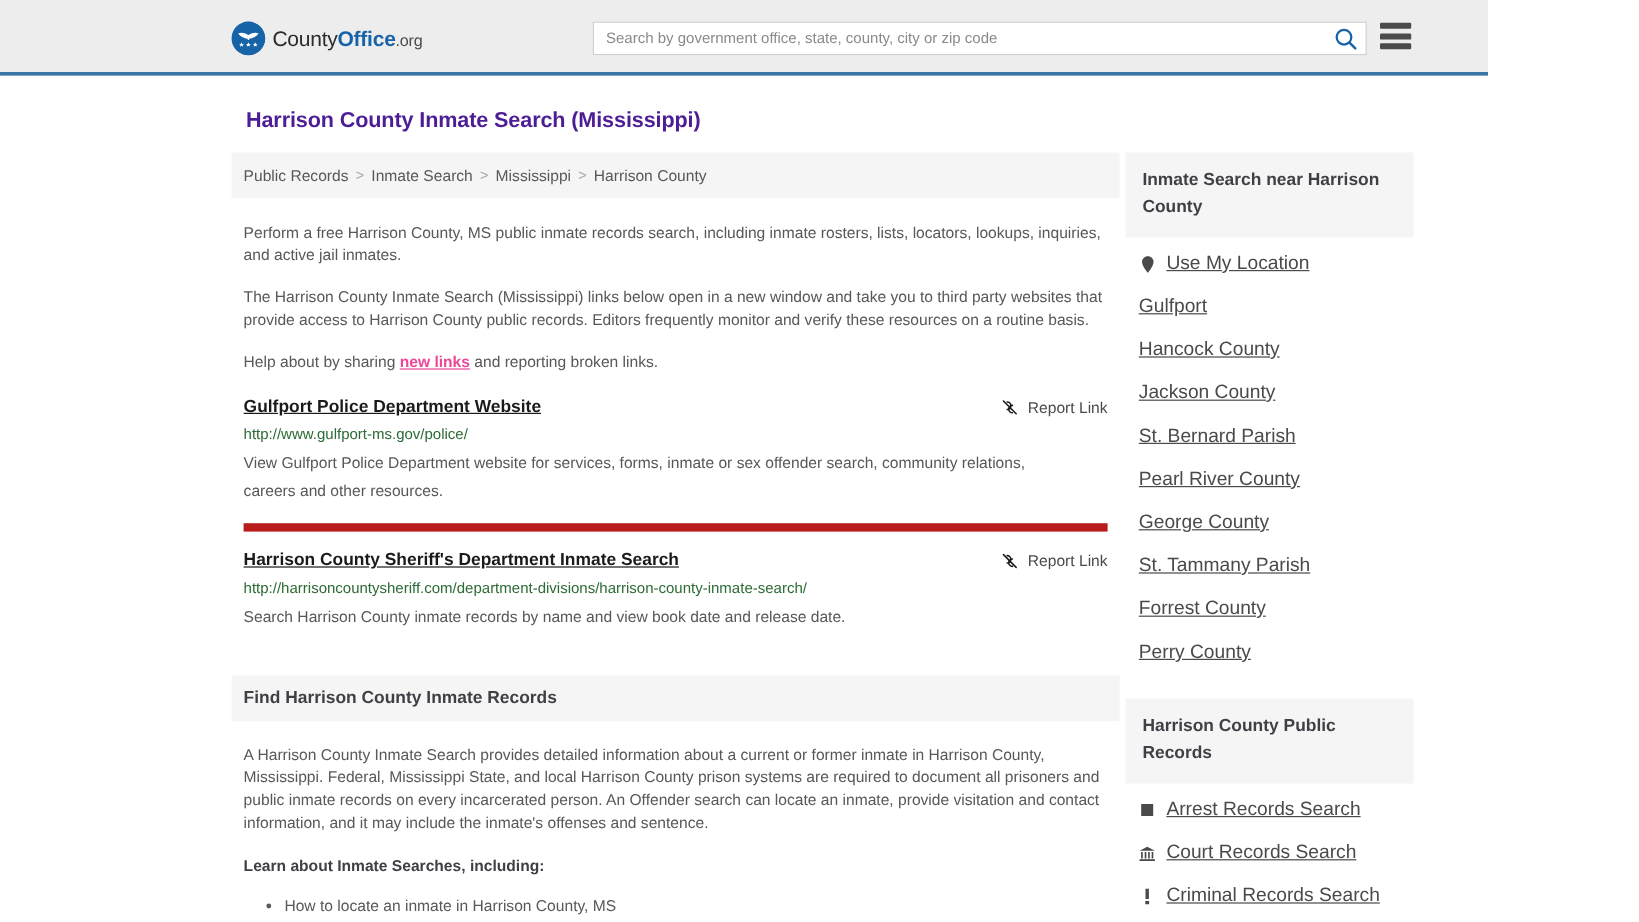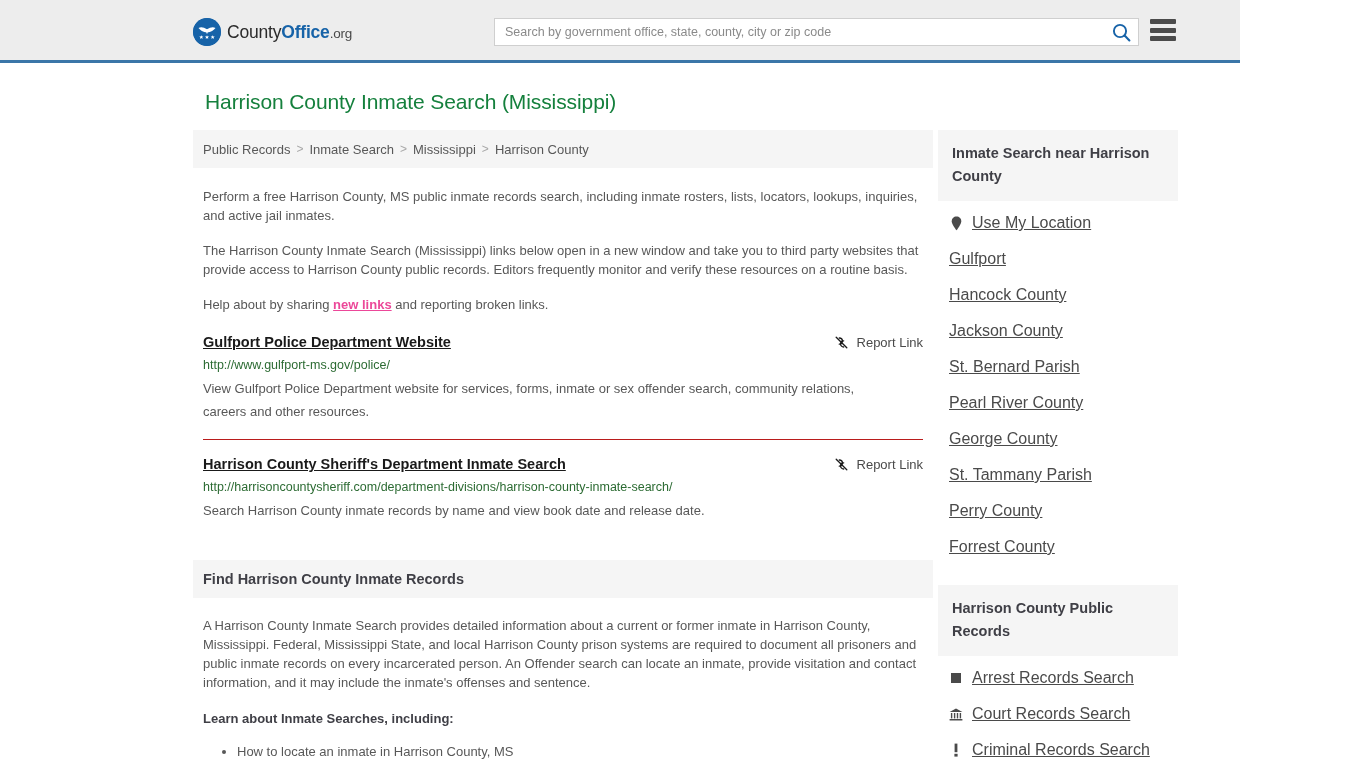--- a/index.html
+++ b/index.html
@@ -83,23 +83,23 @@
     background: #4b4b4b; border-radius: 1px;
   }
 
   
   .page {
     width: 1366px;
     padding: 0 193px;
     position: relative;
   }
   .page-title {
-    font-size: 21px;
-    font-weight: normal;
-    color: #15803d;
+    font-size: 18px;
+    font-weight: bold;
+    color: #4c1d95;
     margin: 27px 0 0 12px;
     letter-spacing: -0.1px;
   }
   .cols {
     display: flex;
     margin-top: 16px;
     gap: 0;
   }
   .col-main { width: 740px; flex: 0 0 740px; }
   .col-side { width: 240px; flex: 0 0 240px; margin-left: 5px; }
@@ -131,21 +131,21 @@
     font-weight: bold;
   }
 
   
   .listings { padding: 0 10px; margin-top: 19px; }
   .listing {
     padding: 0 0 16px 0;
     position: relative;
   }
   .listing + .listing {
-    border-top: 1px solid #b91c1c;
+    border-top: 7px solid #b91c1c;
     padding-top: 15px;
   }
   .listing-head {
     display: flex; align-items: flex-start; justify-content: space-between;
   }
   .listing-title {
     font-size: 14.5px;
     font-weight: bold;
     color: #1a1a1a;
     text-decoration: underline;
@@ -381,24 +381,24 @@
         <div class="side-item">
           <span class="s-label">Pearl River County</span>
         </div>
         <div class="side-item">
           <span class="s-label">George County</span>
         </div>
         <div class="side-item">
           <span class="s-label">St. Tammany Parish</span>
         </div>
         <div class="side-item">
+          <span class="s-label">Forrest County</span>
+        </div>
+        <div class="side-item">
           <span class="s-label">Perry County</span>
-        </div>
-        <div class="side-item">
-          <span class="s-label">Forrest County</span>
         </div>
       </div>
 
       <div class="side-head second">Harrison County Public Records</div>
 
       <div class="side-list">
 
         <div class="side-item">
           <span class="s-icon">
             <svg width="12" height="12" viewBox="0 0 12 12" aria-hidden="true">

